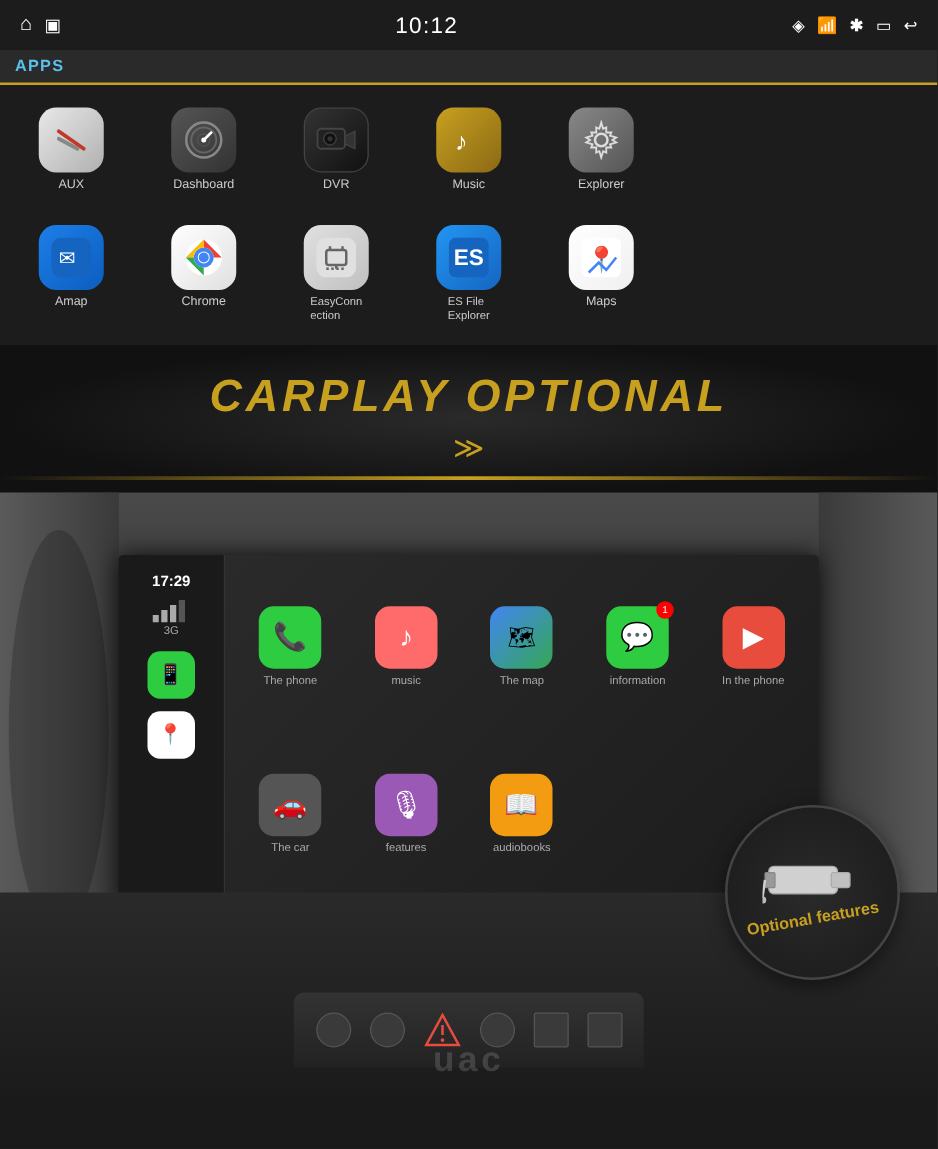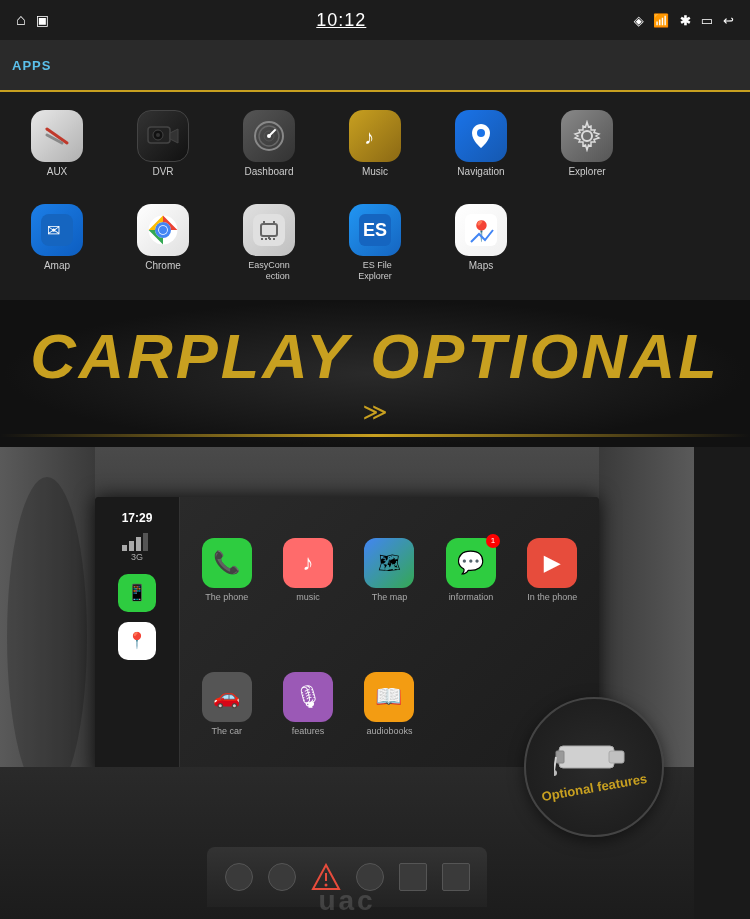--- a/index.html
+++ b/index.html
@@ -24,30 +24,30 @@
       align-items: center;
       justify-content: space-between;
       padding: 8px 16px;
       background: #1c1c1c;
       height: 40px;
     }
     .status-bar-left {
       display: flex; gap: 10px; align-items: center;
     }
     .status-bar-center {
-      font-size: 18px; color: #fff; font-weight: 500; letter-spacing: 1px; text-decoration: underline;
+      font-size: 18px; color: #fff; font-weight: 500; letter-spacing: 1px;
     }
     .status-bar-right {
       display: flex; gap: 10px; align-items: center; color: #fff;
     }
 
     
     .apps-bar {
       background: #2a2a2a;
-      padding: 16px 12px;
+      padding: 4px 12px;
       border-bottom: 2px solid #c8a020;
     }
     .apps-label {
       color: #5bc0eb;
       font-size: 13px;
       font-weight: bold;
       letter-spacing: 1px;
     }
 
     
@@ -72,21 +72,21 @@
       display: flex;
       align-items: center;
       justify-content: center;
       font-size: 26px;
       margin-bottom: 4px;
       overflow: hidden;
     }
     .app-label {
       font-size: 10px;
       color: #ccc;
-      text-align: right;
+      text-align: left;
       line-height: 1.2;
     }
 
     
     .icon-aux { background: linear-gradient(135deg, #e8e8e8, #b0b0b0); }
     .icon-bluetooth { background: linear-gradient(135deg, #1a73e8, #0d5dbf); }
     .icon-dashboard { background: linear-gradient(135deg, #555, #333); }
     .icon-dvr { background: linear-gradient(135deg, #333, #111); border: 1px solid #444; }
     .icon-music { background: linear-gradient(135deg, #c8a020, #8b6914); }
     .icon-navigation { background: linear-gradient(135deg, #1a73e8, #1558b0); }
@@ -101,21 +101,21 @@
 
     
     .carplay-section {
       background: #111;
       background-image: radial-gradient(ellipse at center, #2a2a2a 0%, #111 70%);
       padding: 20px 0 10px;
       text-align: center;
       position: relative;
     }
     .carplay-title {
-      font-size: 63px;
+      font-size: 36px;
       font-weight: 900;
       color: #c8a020;
       letter-spacing: 3px;
       text-transform: uppercase;
       font-style: italic;
     }
     .carplay-arrows {
       color: #c8a020;
       font-size: 24px;
       margin-top: 6px;
@@ -123,21 +123,21 @@
     .gold-line {
       width: 100%;
       height: 3px;
       background: linear-gradient(to right, #111, #c8a020, #111);
       margin-top: 8px;
     }
 
     
     .carplay-display-section {
       position: relative;
-      width: 694px;
+      width: 750px;
       height: 490px;
       background: #2a2a2a;
       background-image:
         repeating-linear-gradient(0deg, transparent, transparent 20px, rgba(0,0,0,0.1) 20px, rgba(0,0,0,0.1) 21px),
         repeating-linear-gradient(90deg, transparent, transparent 20px, rgba(0,0,0,0.1) 20px, rgba(0,0,0,0.1) 21px);
       overflow: hidden;
     }
 
     
     .car-interior-bg {
@@ -347,62 +347,53 @@
         <svg width="30" height="30" viewBox="0 0 30 30">
           <line x1="5" y1="8" x2="25" y2="22" stroke="#c0392b" stroke-width="3" stroke-linecap="round"></line>
           <line x1="5" y1="14" x2="20" y2="22" stroke="#888" stroke-width="3" stroke-linecap="round"></line>
         </svg>
       </div>
       <span class="app-label">AUX</span>
     </div>
 
 
     <div class="app-item">
-      <div class="app-icon icon-dvr">
-        <svg width="34" height="34" viewBox="0 0 34 34">
-          <rect x="2" y="8" width="22" height="16" rx="3" fill="#222" stroke="#444" stroke-width="1.5"></rect>
-          <polygon points="24,14 32,10 32,24 24,20" fill="#333" stroke="#444" stroke-width="1"></polygon>
-          <circle cx="12" cy="16" r="5" fill="#111" stroke="#444" stroke-width="1"></circle>
-          <circle cx="12" cy="16" r="2" fill="#333"></circle>
-        </svg>
-      </div>
-      <span class="app-label">DVR</span>
-    </div>
-
-    <div class="app-item">
       <div class="app-icon icon-dashboard">
         <svg width="32" height="32" viewBox="0 0 32 32">
           <circle cx="16" cy="16" r="14" fill="none" stroke="#888" stroke-width="2"></circle>
           <circle cx="16" cy="16" r="10" fill="none" stroke="#666" stroke-width="1.5"></circle>
           <circle cx="16" cy="16" r="5" fill="none" stroke="#555" stroke-width="1"></circle>
           <line x1="16" y1="16" x2="22" y2="10" stroke="#fff" stroke-width="2" stroke-linecap="round"></line>
           <circle cx="16" cy="16" r="2" fill="#fff"></circle>
         </svg>
       </div>
       <span class="app-label">Dashboard</span>
     </div>
 
     <div class="app-item">
+      <div class="app-icon icon-dvr">
+        <svg width="34" height="34" viewBox="0 0 34 34">
+          <rect x="2" y="8" width="22" height="16" rx="3" fill="#222" stroke="#444" stroke-width="1.5"></rect>
+          <polygon points="24,14 32,10 32,24 24,20" fill="#333" stroke="#444" stroke-width="1"></polygon>
+          <circle cx="12" cy="16" r="5" fill="#111" stroke="#444" stroke-width="1"></circle>
+          <circle cx="12" cy="16" r="2" fill="#333"></circle>
+        </svg>
+      </div>
+      <span class="app-label">DVR</span>
+    </div>
+
+    <div class="app-item">
       <div class="app-icon icon-music">
         <svg width="32" height="32" viewBox="0 0 32 32">
           <text x="5" y="24" font-size="20" fill="#fff">♪</text>
         </svg>
       </div>
       <span class="app-label">Music</span>
     </div>
 
-    <div class="app-item">
-      <div class="app-icon icon-navigation">
-        <svg width="32" height="32" viewBox="0 0 32 32">
-          <path d="M16 4 C11 4 7 8 7 13 C7 21 16 28 16 28 C16 28 25 21 25 13 C25 8 21 4 16 4Z" fill="white"></path>
-          <circle cx="16" cy="13" r="4" fill="#1a73e8"></circle>
-        </svg>
-      </div>
-      <span class="app-label">Navigation</span>
-    </div>
 
     <div class="app-item">
       <div class="app-icon icon-settings">
         <svg width="32" height="32" viewBox="0 0 32 32">
           <circle cx="16" cy="16" r="5" fill="none" stroke="#ddd" stroke-width="2"></circle>
           <path d="M16 2 L17.5 7 L20 6 L20 10 L24 10 L23 12.5 L28 14 L25 16 L28 18 L23 19.5 L24 22 L20 22 L20 26 L17.5 25 L16 30 L14.5 25 L12 26 L12 22 L8 22 L9 19.5 L4 18 L7 16 L4 14 L9 12.5 L8 10 L12 10 L12 6 L14.5 7 Z" fill="none" stroke="#ddd" stroke-width="1.5"></path>
         </svg>
       </div>
       <span class="app-label">Explorer</span>
     </div>

